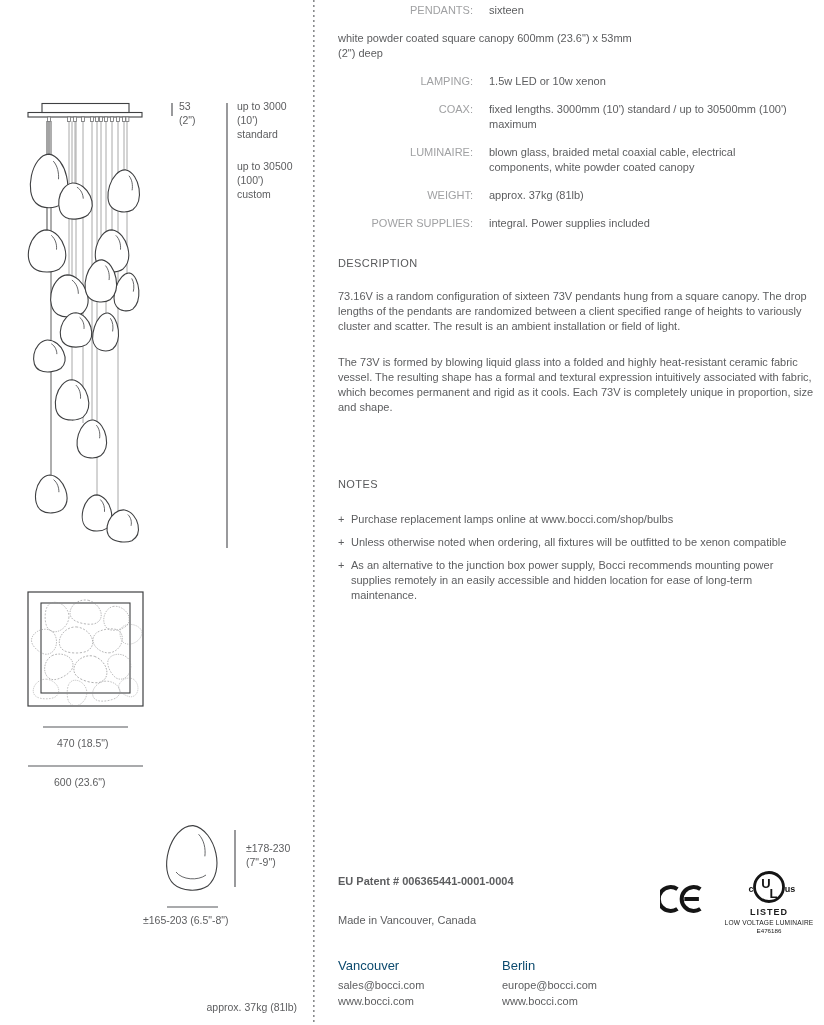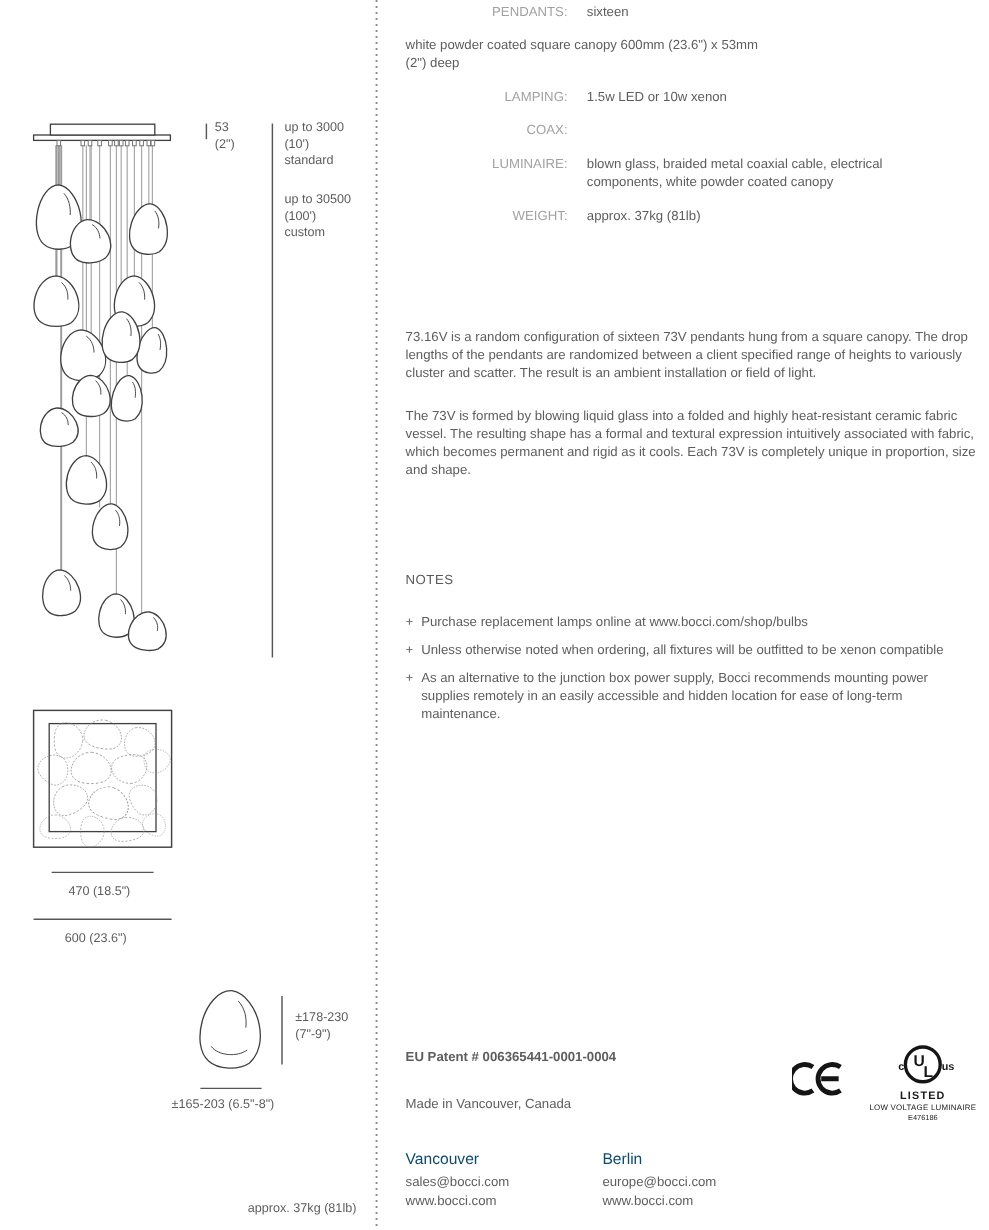--- a/index.html
+++ b/index.html
@@ -172,32 +172,38 @@
       </div>
       <div class="spec-row">
         <div class="spec-value">white powder coated square canopy 600mm (23.6") x 53mm (2") deep</div>
       </div>
       <div class="spec-row">
         <div class="spec-label">LAMPING:</div>
         <div class="spec-value">1.5w LED or 10w xenon</div>
       </div>
       <div class="spec-row">
         <div class="spec-label">COAX:</div>
+        <div class="spec-value">fixed lengths. 3000mm (10') standard / up to 30500mm (100') maximum</div>
       </div>
       <div class="spec-row">
         <div class="spec-label">LUMINAIRE:</div>
         <div class="spec-value">blown glass, braided metal coaxial cable, electrical components, white powder coated canopy</div>
       </div>
       <div class="spec-row">
         <div class="spec-label">WEIGHT:</div>
         <div class="spec-value">approx. 37kg (81lb)</div>
       </div>
+      <div class="spec-row">
+        <div class="spec-label">POWER SUPPLIES:</div>
+        <div class="spec-value">integral. Power supplies included</div>
+      </div>
     </div>
 
     <section class="description">
+      <h2 class="section-heading">DESCRIPTION</h2>
       <p class="p1">73.16V is a random configuration of sixteen 73V pendants hung from a square canopy. The drop lengths of the pendants are randomized between a client specified range of heights to variously cluster and scatter. The result is an ambient installation or field of light.</p>
       <p class="p2">The 73V is formed by blowing liquid glass into a folded and highly heat-resistant ceramic fabric vessel. The resulting shape has a formal and textural expression intuitively associated with fabric, which becomes permanent and rigid as it cools. Each 73V is completely unique in proportion, size and shape.</p>
     </section>
 
     <section class="notes">
       <h2 class="section-heading">NOTES</h2>
       <ul>
         <li>
           <span class="note-bullet">+</span>
           <span class="note-text">Purchase replacement lamps online at www.bocci.com/shop/bulbs</span>

